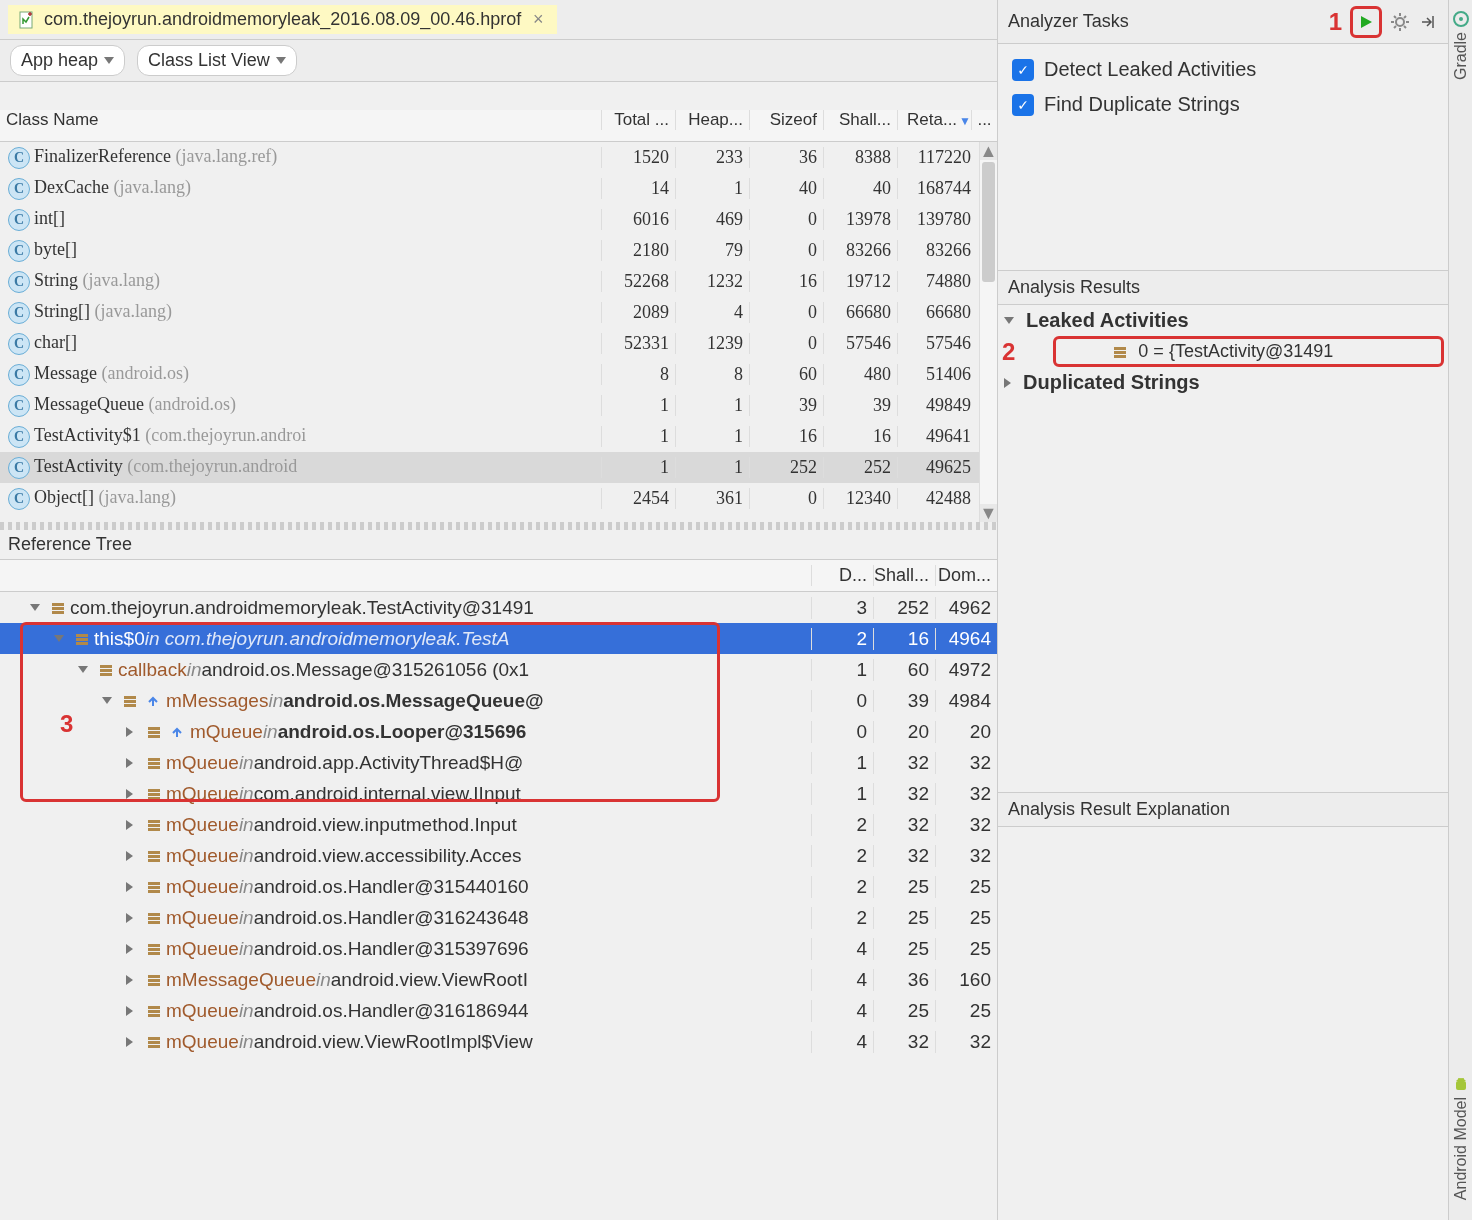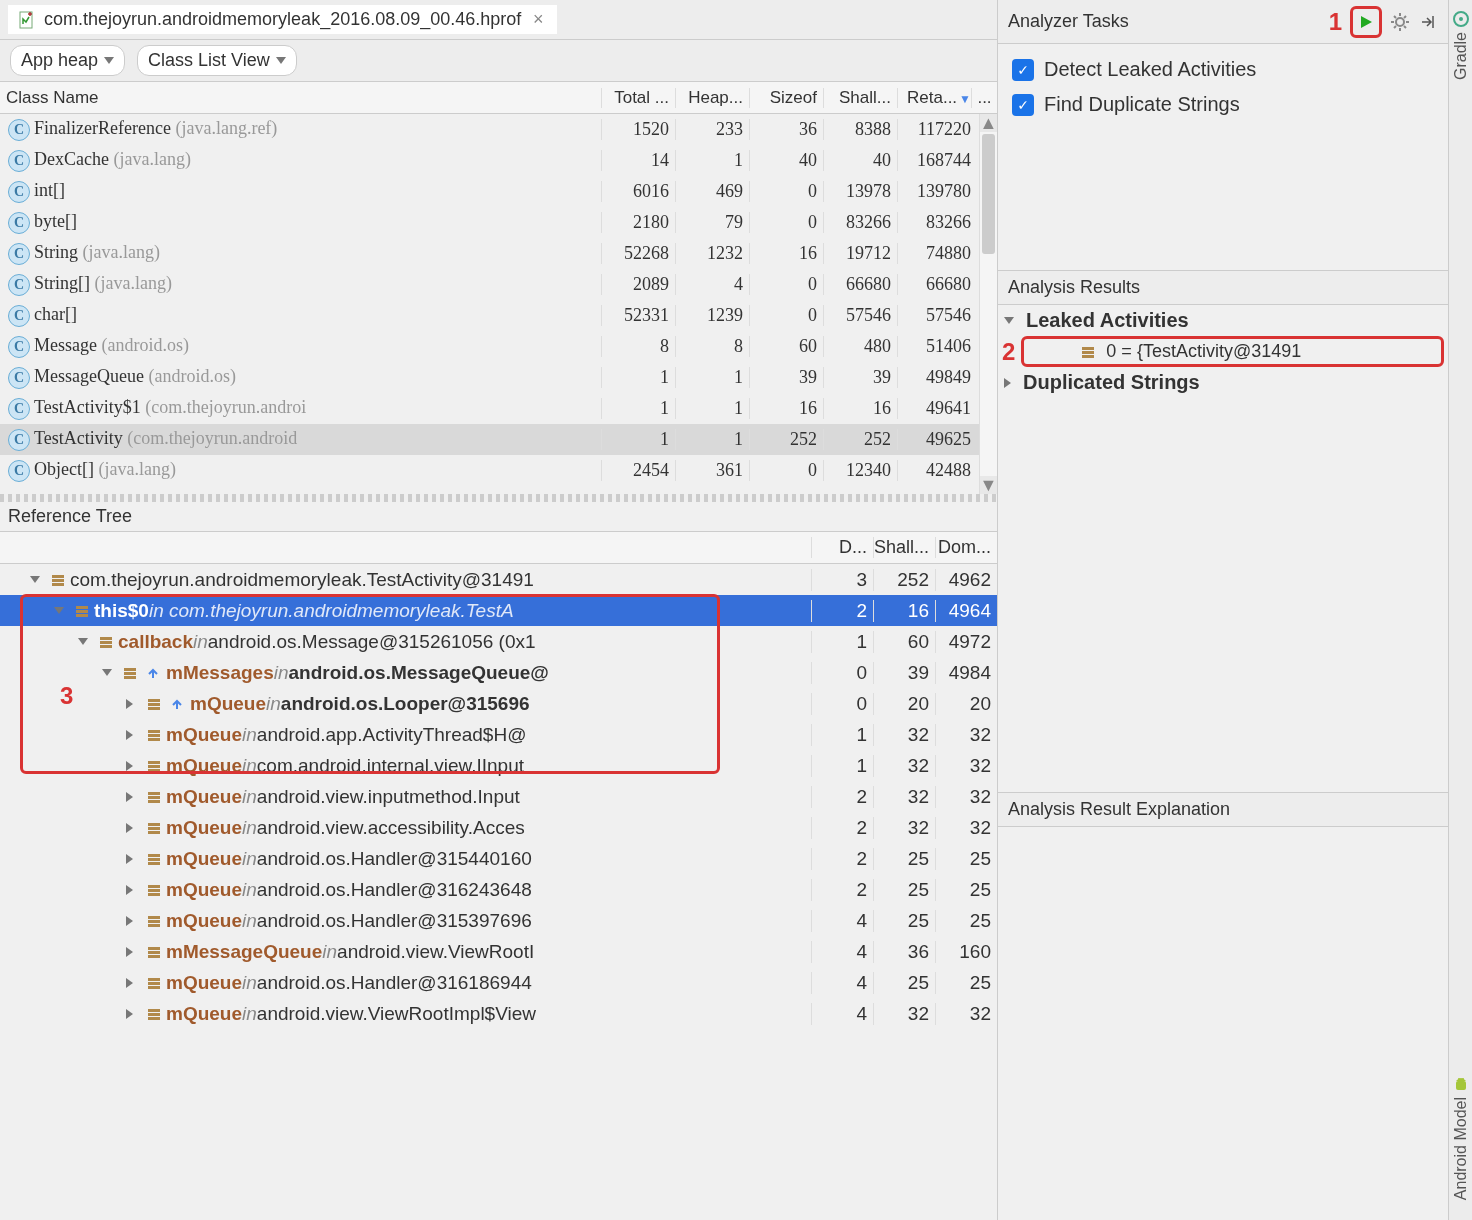--- a/index.html
+++ b/index.html
@@ -2,25 +2,25 @@
 <html><head>
 <meta charset="utf-8">
 <style>
 * { margin: 0; padding: 0; box-sizing: border-box; }
 body { font-family: "Lucida Grande", "Segoe UI", Arial, sans-serif; font-size: 18px; color: #333; background: #f0f0f0; width: 1472px; height: 1220px; overflow: hidden; }
 .container { display: flex; height: 100%; }
 .main-col { flex: 1; display: flex; flex-direction: column; border-right: 1px solid #ccc; overflow: hidden; }
 .right-col { width: 450px; display: flex; flex-direction: column; }
 .gradle-tab { width: 24px; background: #ececec; border-left: 1px solid #ccc; display: flex; flex-direction: column; align-items: center; padding-top: 10px; gap: 20px; }
 .tab-bar { height: 40px; background: #ededed; display: flex; align-items: center; border-bottom: 1px solid #ccc; }
-.tab-item { display: flex; align-items: center; padding: 4px 10px; background: #ffffff; gap: 8px; height: 29px; margin-left: 8px; }
+.tab-item { display: flex; align-items: center; padding: 4px 10px; background: #fef9c3; gap: 8px; height: 29px; margin-left: 8px; }
 .tab-close { width: 18px; height: 18px; display: inline-flex; align-items: center; justify-content: center; color: #888; }
 .toolbar { height: 42px; display: flex; align-items: center; gap: 12px; padding: 0 10px; border-bottom: 1px solid #ccc; background: #ededed; }
 .dropdown { display: inline-flex; align-items: center; padding: 4px 10px; background: #fff; border: 1px solid #ccc; border-radius: 12px; gap: 6px; font-size: 18px; }
-.table-header { display: flex; height: 32px; border-bottom: 1px solid #ccc; background: #f5f5f5; font-size: 17px; align-items: center; }
+.table-header { display: flex; height: 32px; border-bottom: 1px solid #ccc; background: #f5f5f5; font-size: 17px; align-items: flex-start; margin-top: 28px; }
 .col-name { flex: 1; padding-left: 6px; overflow: hidden; white-space: nowrap; }
 .col-num { width: 74px; text-align: right; padding-right: 6px; border-left: 1px solid #ddd; overflow: hidden; white-space: nowrap; }
 .col-num-last { width: 74px; text-align: right; border-left: 1px solid #ddd; overflow: hidden; white-space: nowrap; }
 .col-dots { width: 26px; border-left: 1px solid #ddd; text-align: center; }
 .table-body { overflow: hidden; position: relative; font-family: Liberation Serif, serif; }
 .table-row { display: flex; height: 31px; align-items: center; font-size: 18px; }
 .table-row.selected { background: #d9d9d9; }
 .c-icon { width: 22px; height: 22px; border-radius: 50%; background: #cce5f5; border: 1px solid #6aaed6; display: inline-flex; align-items: center; justify-content: center; font-size: 14px; font-weight: bold; color: #3b7aa5; margin-right: 4px; margin-left: 2px; flex-shrink: 0; }
 .pkg-gray { color: #999; }
 .scrollbar-v { position: absolute; right: 0; top: 0; bottom: 0; width: 18px; background: #f5f5f5; border-left: 1px solid #ddd; }
@@ -33,21 +33,21 @@
 .ref-col-name { flex: 1; padding-left: 6px; }
 .ref-col { width: 62px; text-align: right; padding-right: 6px; border-left: 1px solid #ddd; overflow: hidden; white-space: nowrap; }
 .ref-row { display: flex; height: 31px; align-items: center; white-space: nowrap; }
 .ref-row.selected { background: #366fd9; color: #fff; }
 .ref-row.selected .brown-field { color: #fff; }
 .ref-row.selected .italic-gray { color: #e0e8f8; }
 .tree-indent { display: inline-block; width: 24px; flex-shrink: 0; }
 .tree-toggle { display: inline-flex; width: 16px; color: #888; flex-shrink: 0; }
 .field-icon { display: inline-block; width: 16px; margin: 0 4px; flex-shrink: 0; }
 .field-icon svg { display: block; }
-.brown-field { color: #a05a2c; font-weight: 700; }
+.brown-field { color: #a05a2c; font-weight: 400; }
 .italic-gray { color: #888; font-style: italic; }
 .analyzer-hdr { display: flex; align-items: center; height: 44px; padding: 0 10px; background: #ededed; border-bottom: 1px solid #ccc; gap: 26px; justify-content: space-between; }
 .run-btn { width: 32px; height: 32px; display: flex; align-items: center; justify-content: center; }
 .highlight-red { border: 3px solid #d93333; border-radius: 6px; }
 .red-label { color: #d93333; font-size: 24px; font-weight: 600; }
 .checkbox-row { display: flex; align-items: center; gap: 10px; padding: 6px 14px; font-size: 20px; }
 .checkbox-box { width: 22px; height: 22px; border-radius: 4px; background: #1a73e8; display: inline-flex; align-items: center; justify-content: center; color: #fff; font-size: 14px; }
 .results-panel { border-top: 1px solid #ccc; }
 .results-hdr { padding: 6px 10px; background: #ededed; font-size: 18px; border-bottom: 1px solid #ccc; }
 .result-tree-row { display: flex; align-items: center; padding: 4px 6px; font-size: 20px; gap: 12px; }
@@ -642,21 +642,21 @@
     </div>
     <div style="flex:0 0 140px"></div>
     <div class="results-panel">
       <div class="results-hdr">Analysis Results</div>
       <div class="result-tree-row">
         <span class="triangle-down"></span>
         <span class="result-bold">Leaked Activities</span>
       </div>
       <div style="display:flex;align-items:center;gap:6px;">
         <span class="red-label" style="margin-left:4px">2</span>
-        <div class="highlight-red" style="flex:1; display:flex; align-items:center; padding:2px 6px; gap:6px; margin-right:4px;">
+        <div class="highlight-red" style="flex:1; display:flex; align-items:center; padding:2px 6px; gap:6px; margin-right:4px;margin-left:32px;">
           <span style="width:40px"></span>
           <span class="field-icon">
               <svg width="16" height="16">
                 <rect x="2" y="3" width="12" height="3" fill="#b1894a"></rect>
                 <rect x="2" y="7" width="12" height="3" fill="#b1894a"></rect>
                 <rect x="2" y="11" width="12" height="3" fill="#b1894a"></rect>
               </svg>
             </span>
           <span>0 = {TestActivity@31491</span>
         </div>

